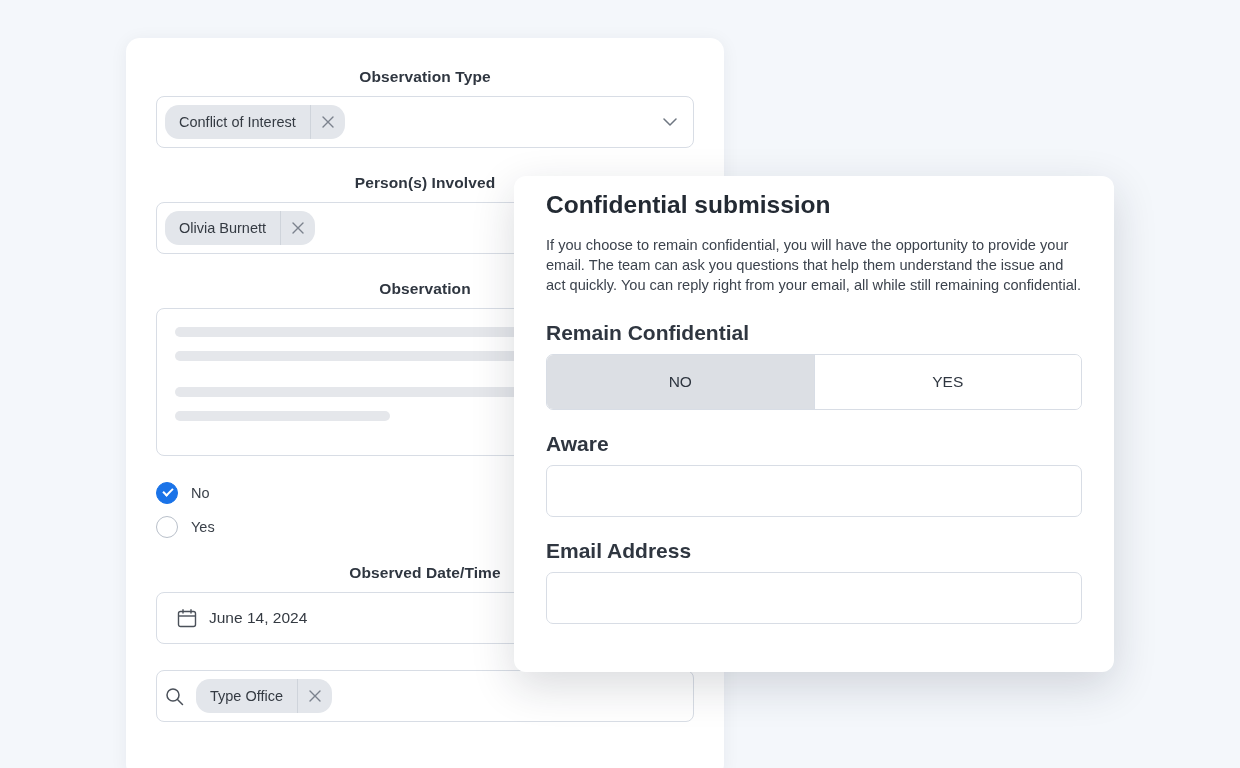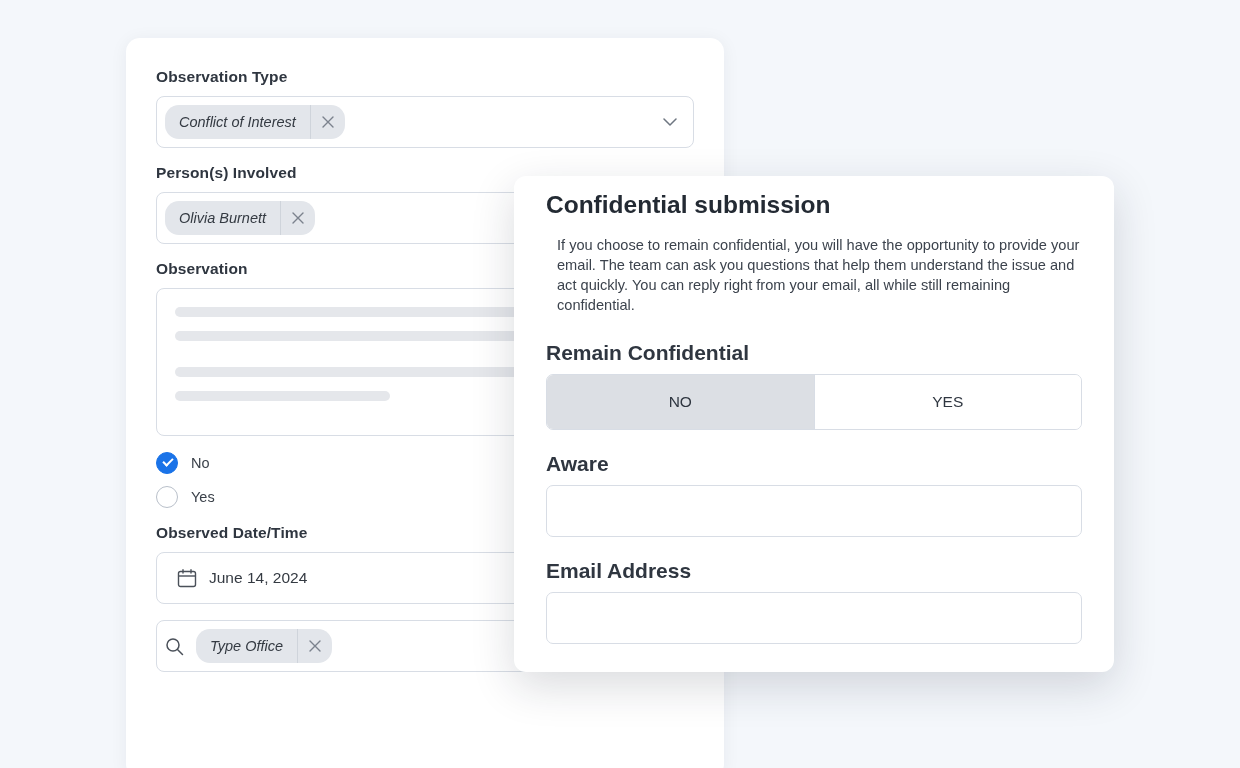--- a/index.html
+++ b/index.html
@@ -31,42 +31,41 @@
   }
 
   .field-label {
     font-size: 15.5px;
     font-weight: bold;
     color: #2f3640;
     margin: 0 0 10px 0;
     letter-spacing: 0.1px;
   }
 
-  .field-block { margin-bottom: 16px; }
+  .field-block { margin-bottom: 26px; text-align: center; }
 
   .select-control {
     border: 1px solid #d8dde5;
     border-radius: 8px;
     background: #fff;
     height: 52px;
     display: flex;
     align-items: center;
     padding: 0 8px;
     position: relative;
     box-sizing: border-box;
   }
 
   .token {
     display: flex;
     align-items: center;
     background: #e3e6eb;
     border-radius: 14px;
     height: 34px;
     overflow: hidden;
-    font-style: italic;
   }
   .token-label {
     padding: 0 14px;
     font-size: 14.5px;
     color: #343a42;
     white-space: nowrap;
   }
   .token-x {
     width: 34px;
     height: 34px;
@@ -177,21 +176,21 @@
   .modal-title {
     font-size: 24.5px;
     font-weight: bold;
     color: #232a33;
     margin: 0 0 16px 0;
   }
   .modal-desc {
     font-size: 14.6px;
     line-height: 20px;
     color: #3c434d;
-    margin: 0 0 26px 11px;
+    margin: 0 0 26px 0;
   }
   .modal-label {
     font-size: 21px;
     font-weight: bold;
     color: #2f3640;
     margin: 0 0 9px 0;
   }
   .toggle-group {
     display: flex;
     border: 1px solid #d8dde5;

